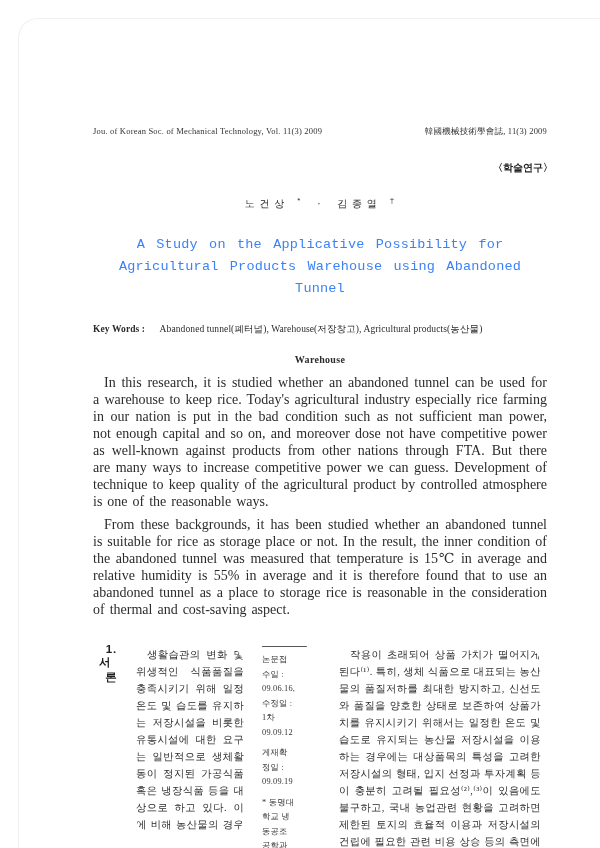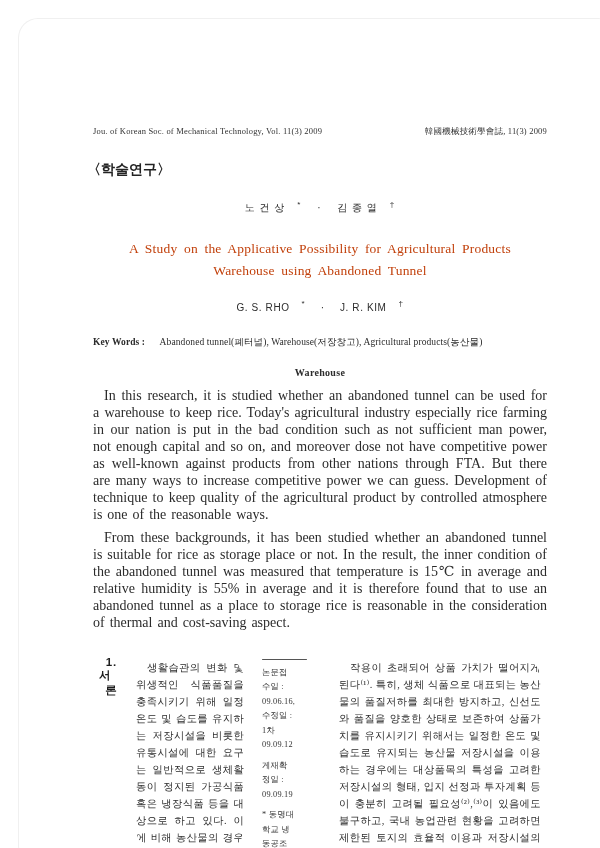--- a/index.html
+++ b/index.html
@@ -16,39 +16,39 @@
     background: #fff;
     box-shadow: inset 0 0 0 1px #f0f0f0;
   }
   .journal-header {
     display: flex; justify-content: space-between;
     font-size: 8.5px; letter-spacing: 0.2px; color: #333;
   }
   .category {
     margin-top: 17px;
     font-family: Liberation Serif, serif;
-    font-weight: bold; font-size: 14px; color: #222;
+    font-weight: bold; font-size: 10px; color: #222; text-align: right;
   }
   .title-kr {
     margin-top: 19px; text-align: center;
     font-family: "Liberation Sans", "DejaVu Sans", sans-serif;
     font-weight: bold; font-size: 15px; letter-spacing: 1.5px; word-spacing: 3px;
     color: #1c1c1c;
   }
   .authors-kr {
     margin-top: 21px; text-align: center;
     font-family: "Liberation Sans", "DejaVu Sans", sans-serif;
     font-size: 10px; letter-spacing: 1px; color: #2b2b2b;
   }
   .authors-kr sup, .authors-en sup { font-size: 8px; }
   .title-en {
     margin-top: 23px; text-align: center;
-    font-family: Liberation Serif, serif;
+    font-family: Liberation Mono, monospace;
     font-size: 13.5px; line-height: 22px; word-spacing: 3px; letter-spacing: 0.2px;
-    max-width: 410px; margin-left: auto; margin-right: auto; color: #c2410c;
+    max-width: 410px; margin-left: auto; margin-right: auto; color: #3b82f6;
   }
   .authors-en {
     margin-top: 17px; text-align: center;
     font-family: "Liberation Sans", "DejaVu Sans", sans-serif;
     font-size: 10px; letter-spacing: 0.6px; color: #2b2b2b;
   }
   .keywords {
     margin-top: 23px; font-size: 9.5px; letter-spacing: 0.1px; color: #2b2b2b;
   }
   .keywords .kw-label { font-weight: bold; }
@@ -95,21 +95,20 @@
     <span>韓國機械技術學會誌, 11(3) 2009</span>
   </div>
 
   <div class="category">〈학술연구〉</div>
 
 
   <div class="authors-kr"><span>노 건 상</span><sup>*</sup><span> · </span><span>김 종 열</span><sup>†</sup></div>
 
   <h2 class="title-en" style="font-weight: normal;">A Study on the Applicative Possibility for Agricultural Products Warehouse using Abandoned Tunnel</h2>
 
-  <div class="authors-en"><span>G. S. RHO</span><sup>*</sup><span> · </span><span>J. R. KIM</span><sup>†</sup></div>
 
   <div class="keywords"><span class="kw-label">Key Words : </span><span>Abandoned tunnel(폐터널), Warehouse(저장창고), Agricultural products(농산물)</span></div>
 
   <div class="abstract-title">Warehouse</div>
 
   <div class="abstract">
     <p>In this research, it is studied whether an abandoned tunnel can be used for a warehouse to keep rice. Today's agricultural industry especially rice farming in our nation is put in the bad condition such as not sufficient man power, not enough capital and so on, and moreover dose not have competitive power as well-known against products from other nations through FTA. But there are many ways to increase competitive power we can guess. Development of technique to keep quality of the agricultural product by controlled atmosphere is one of the reasonable ways.</p>
     <p>From these backgrounds, it has been studied whether an abandoned tunnel is suitable for rice as storage place or not. In the result, the inner condition of the abandoned tunnel was measured that temperature is 15℃ in average and relative humidity is 55% in average and it is therefore found that to use an abandoned tunnel as a place to storage rice is reasonable in the consideration of thermal and cost-saving aspect.</p>
   </div>
 

